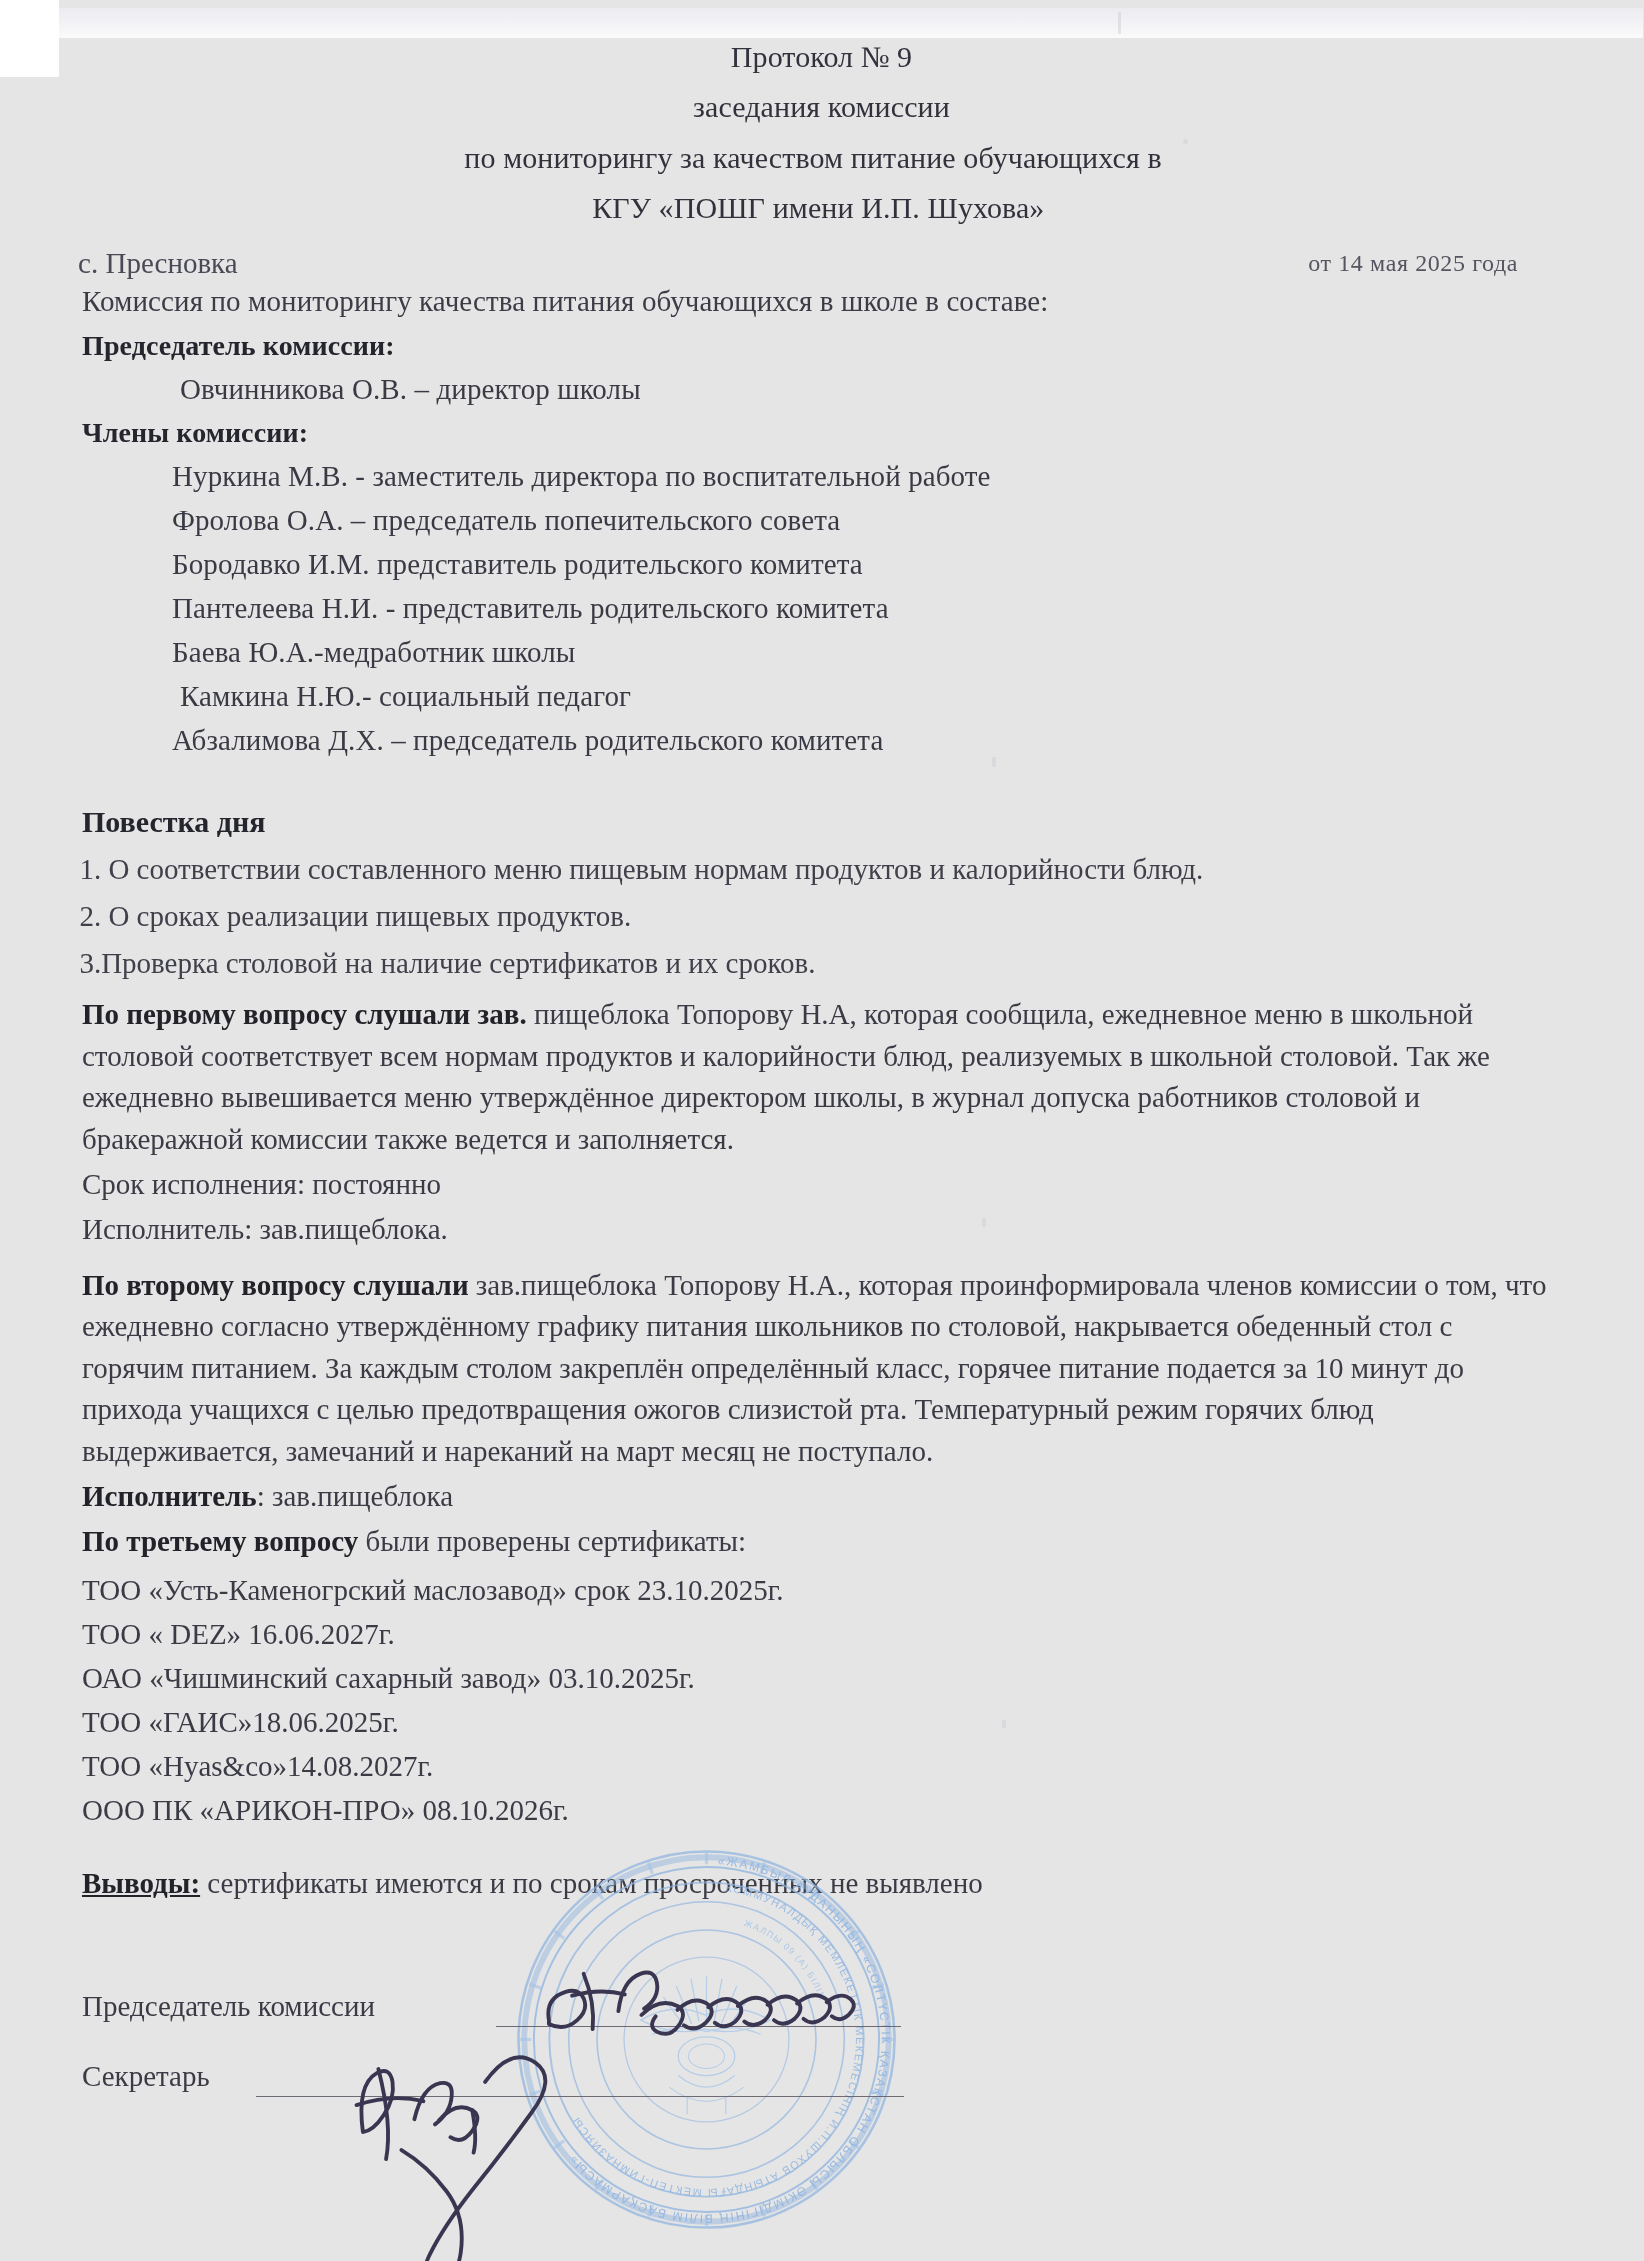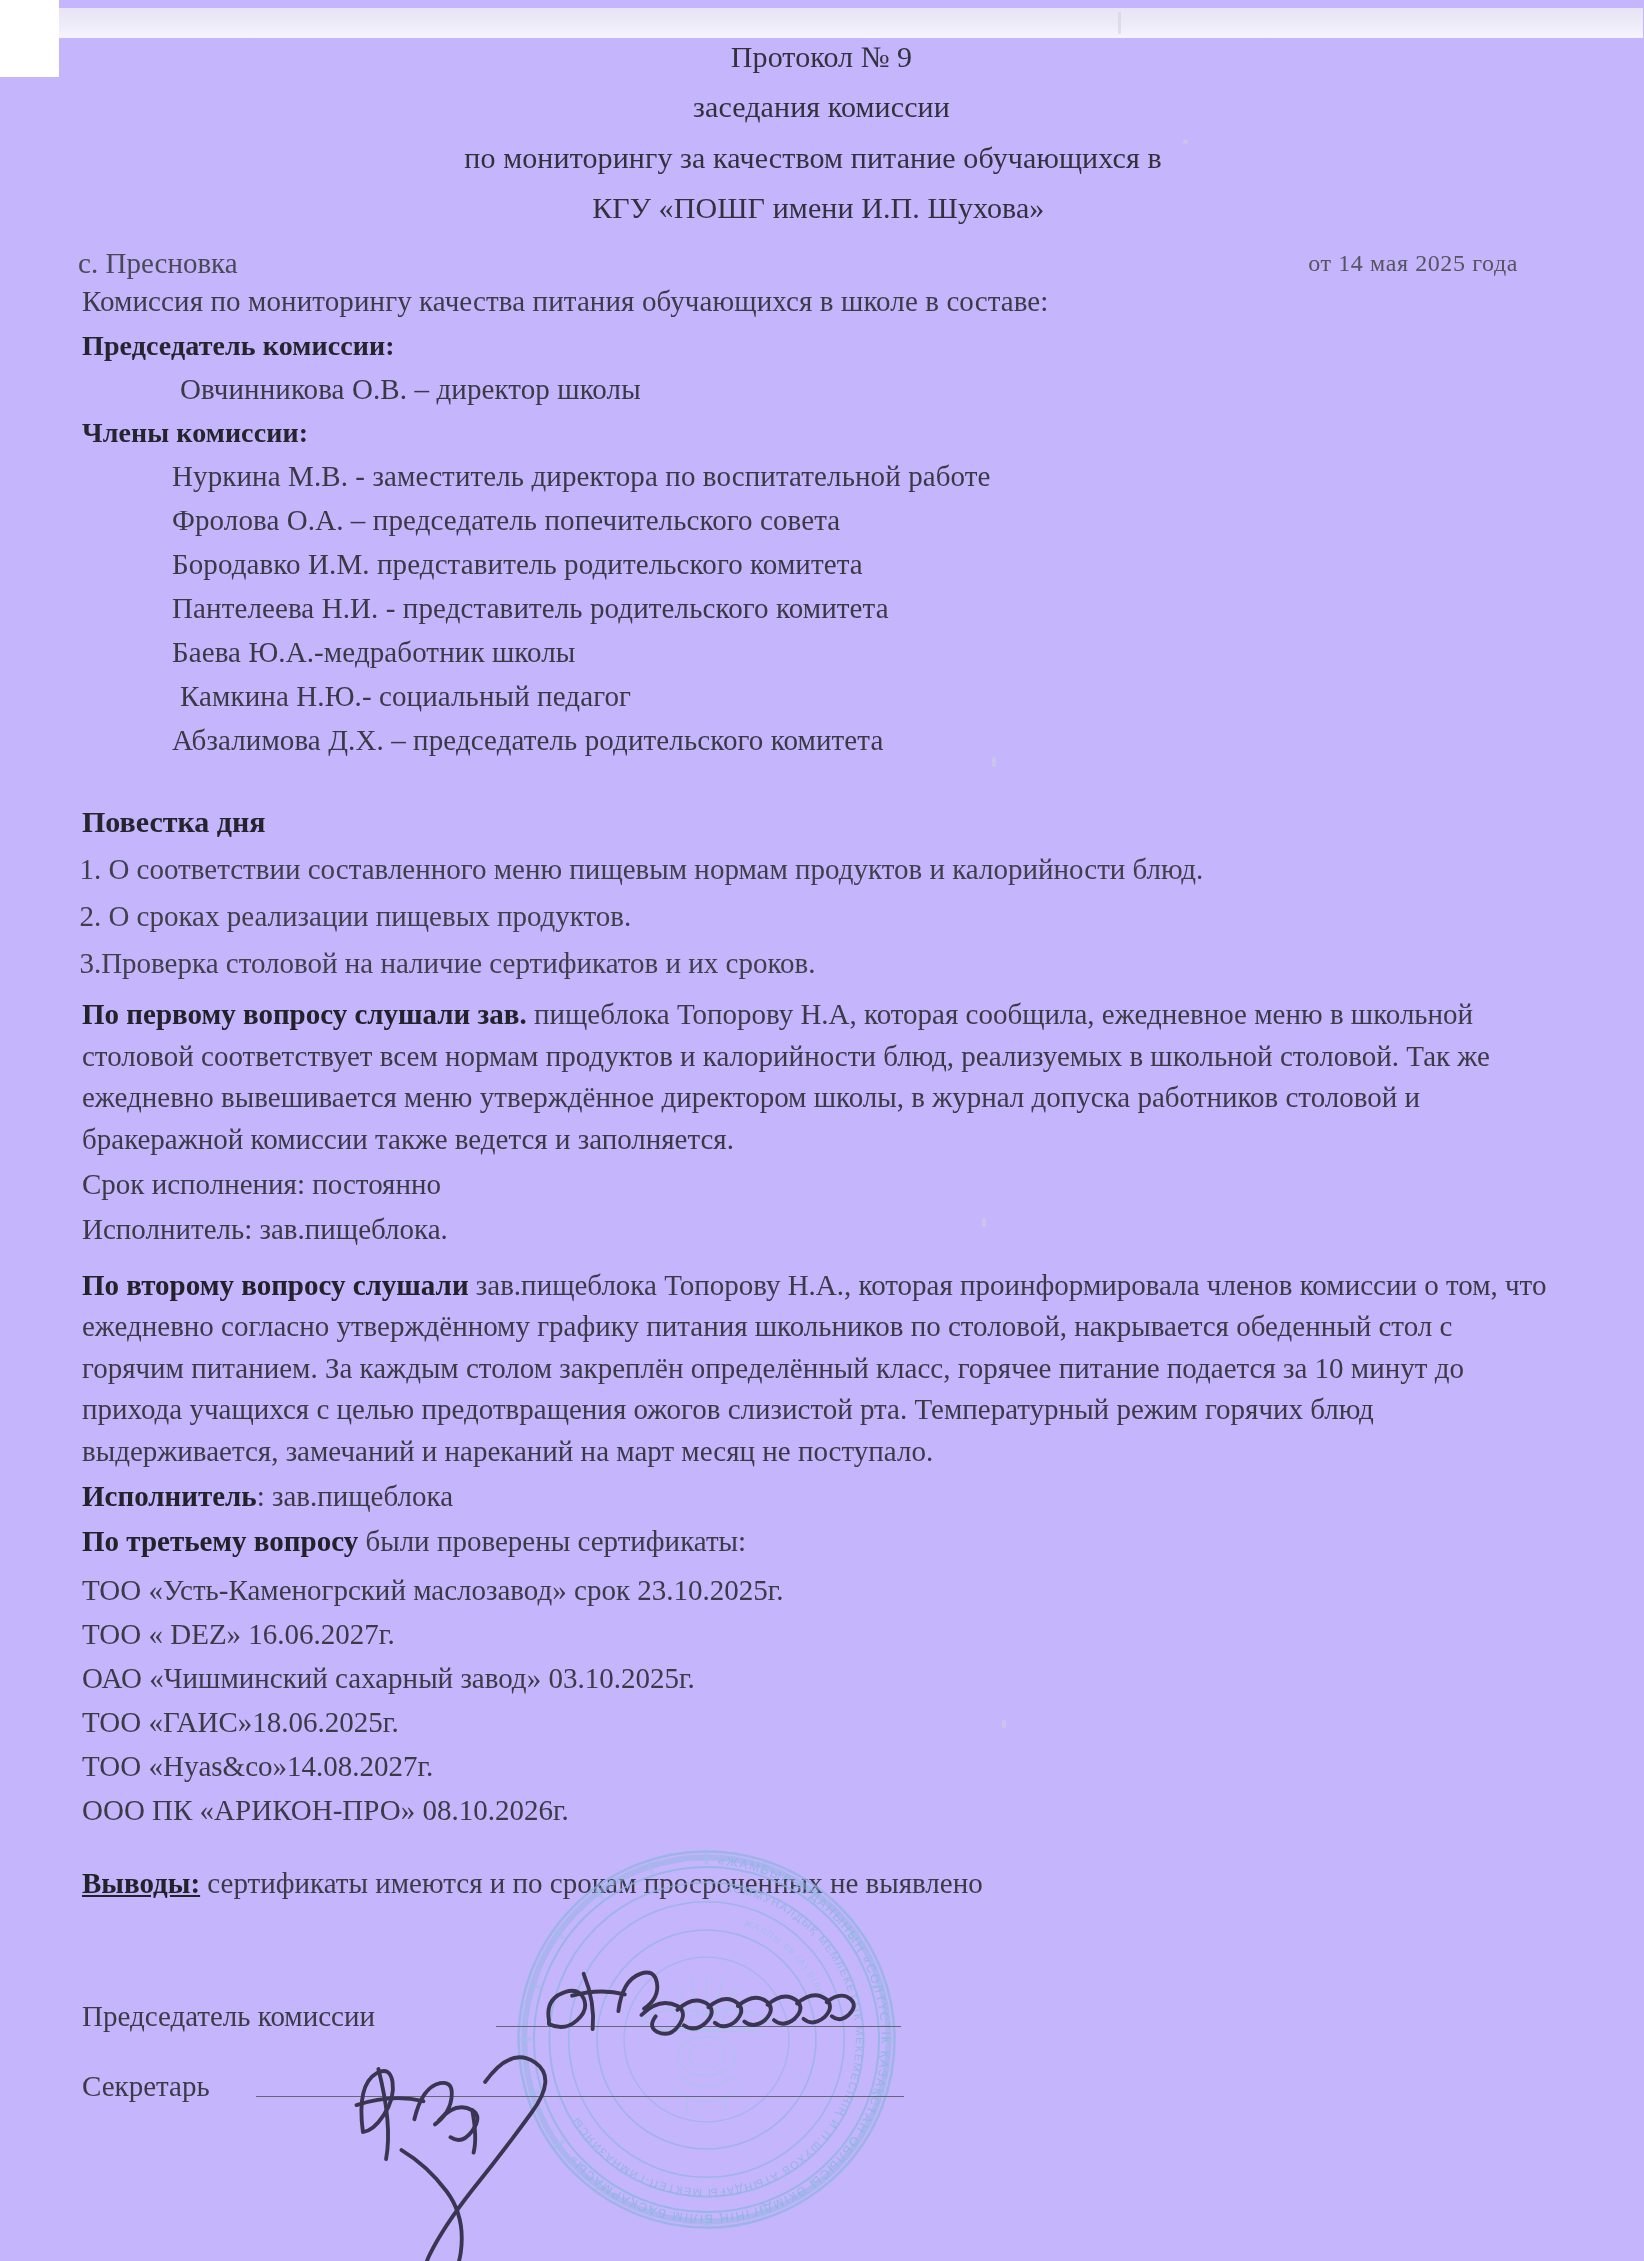--- a/index.html
+++ b/index.html
@@ -5,21 +5,21 @@
 <style>
   html, body {
     margin: 0;
     padding: 0;
     background: #ffffff;
   }
   .page {
     position: relative;
     width: 1644px;
     height: 2261px;
-    background: #c4b5fd;
+    background: #e5e5e5;
     font-family: "Liberation Serif", "DejaVu Serif", serif;
     color: #2b2b33;
     overflow: hidden;
     box-sizing: border-box;
   }
   
   .scan-band {
     position: absolute;
     left: 58px;
     top: 7.7px;
@@ -159,21 +159,21 @@
     margin-top: 82px;
     height: 213px;
   }
   .sig-row {
     position: relative;
     height: 70px;
   }
   .sig-label {
     position: absolute;
     left: 0;
-    top: 18px;
+    top: 8px;
     font-size: 29px;
     color: #3b3b46;
   }
   .sig-rule {
     position: absolute;
     height: 0;
     border-top: 1.3px solid #5b5560;
     opacity: .85;
   }
   #rule-chair { left: 414px; top: 44px; width: 405px; }

